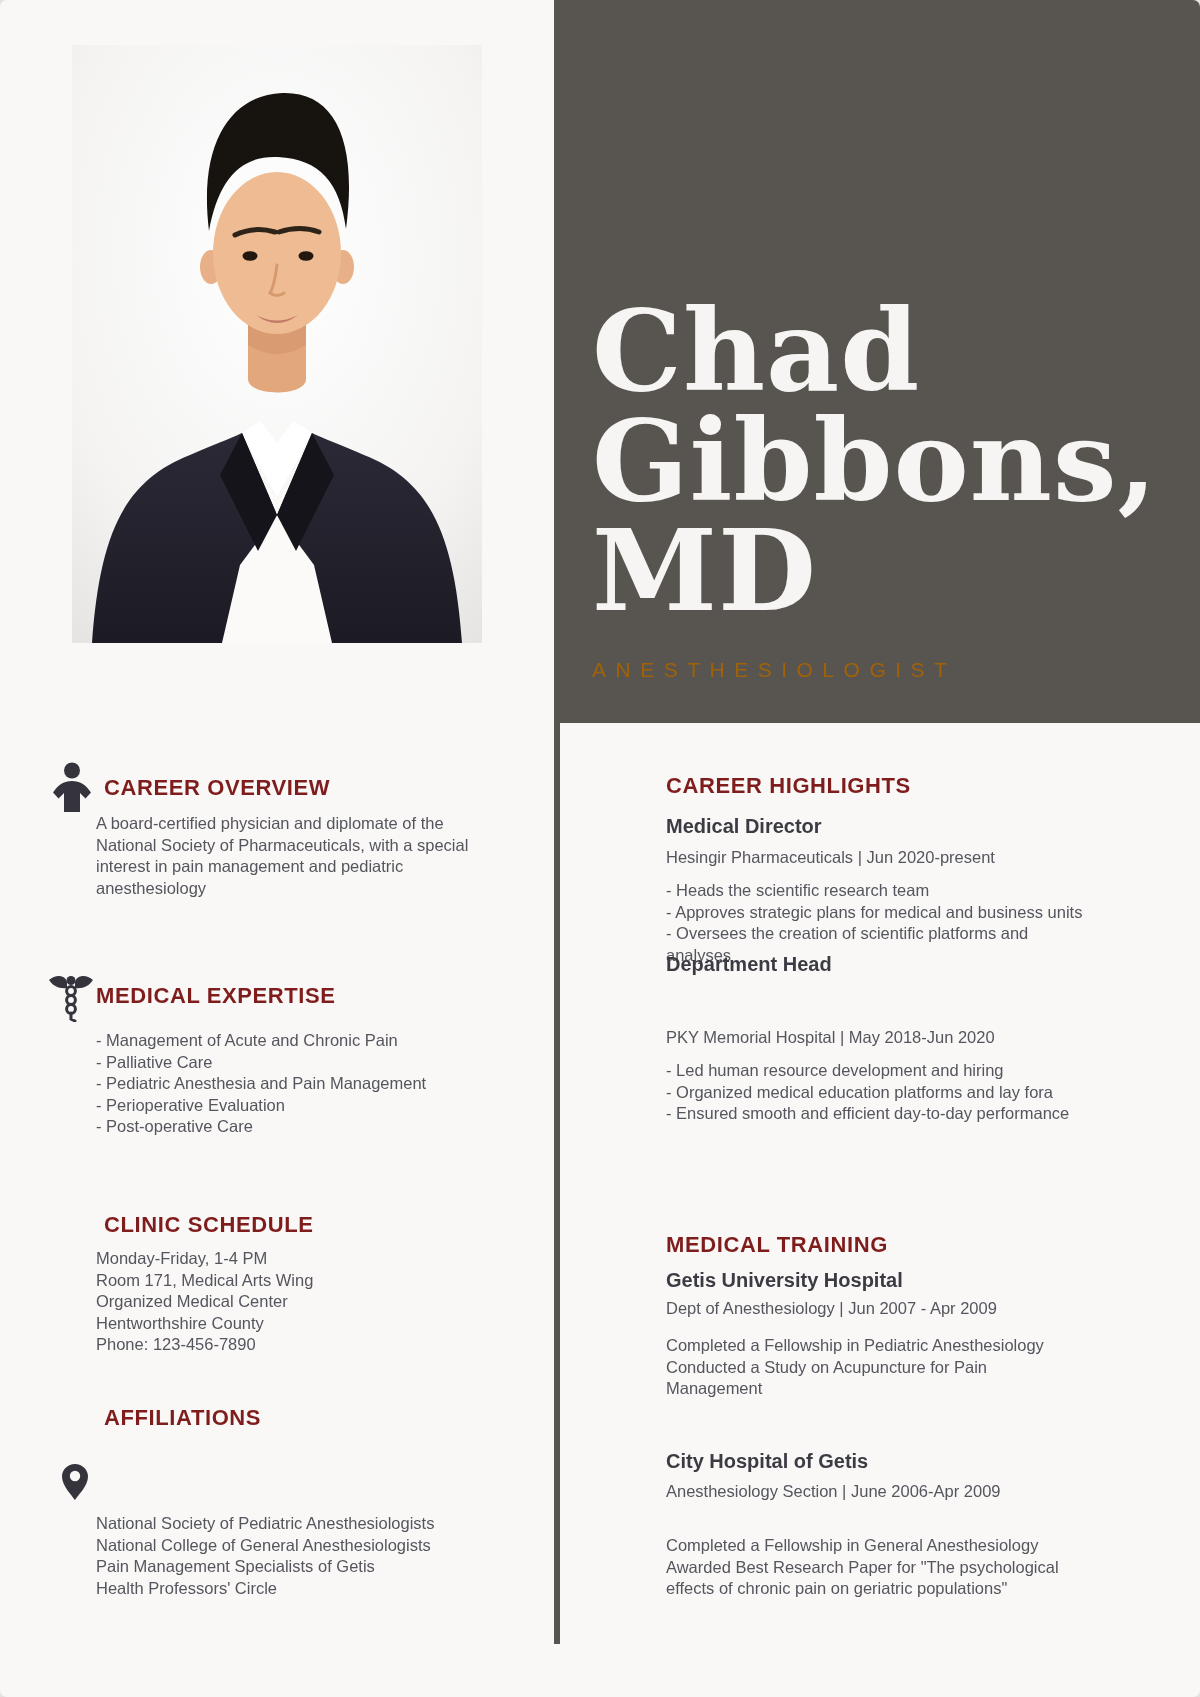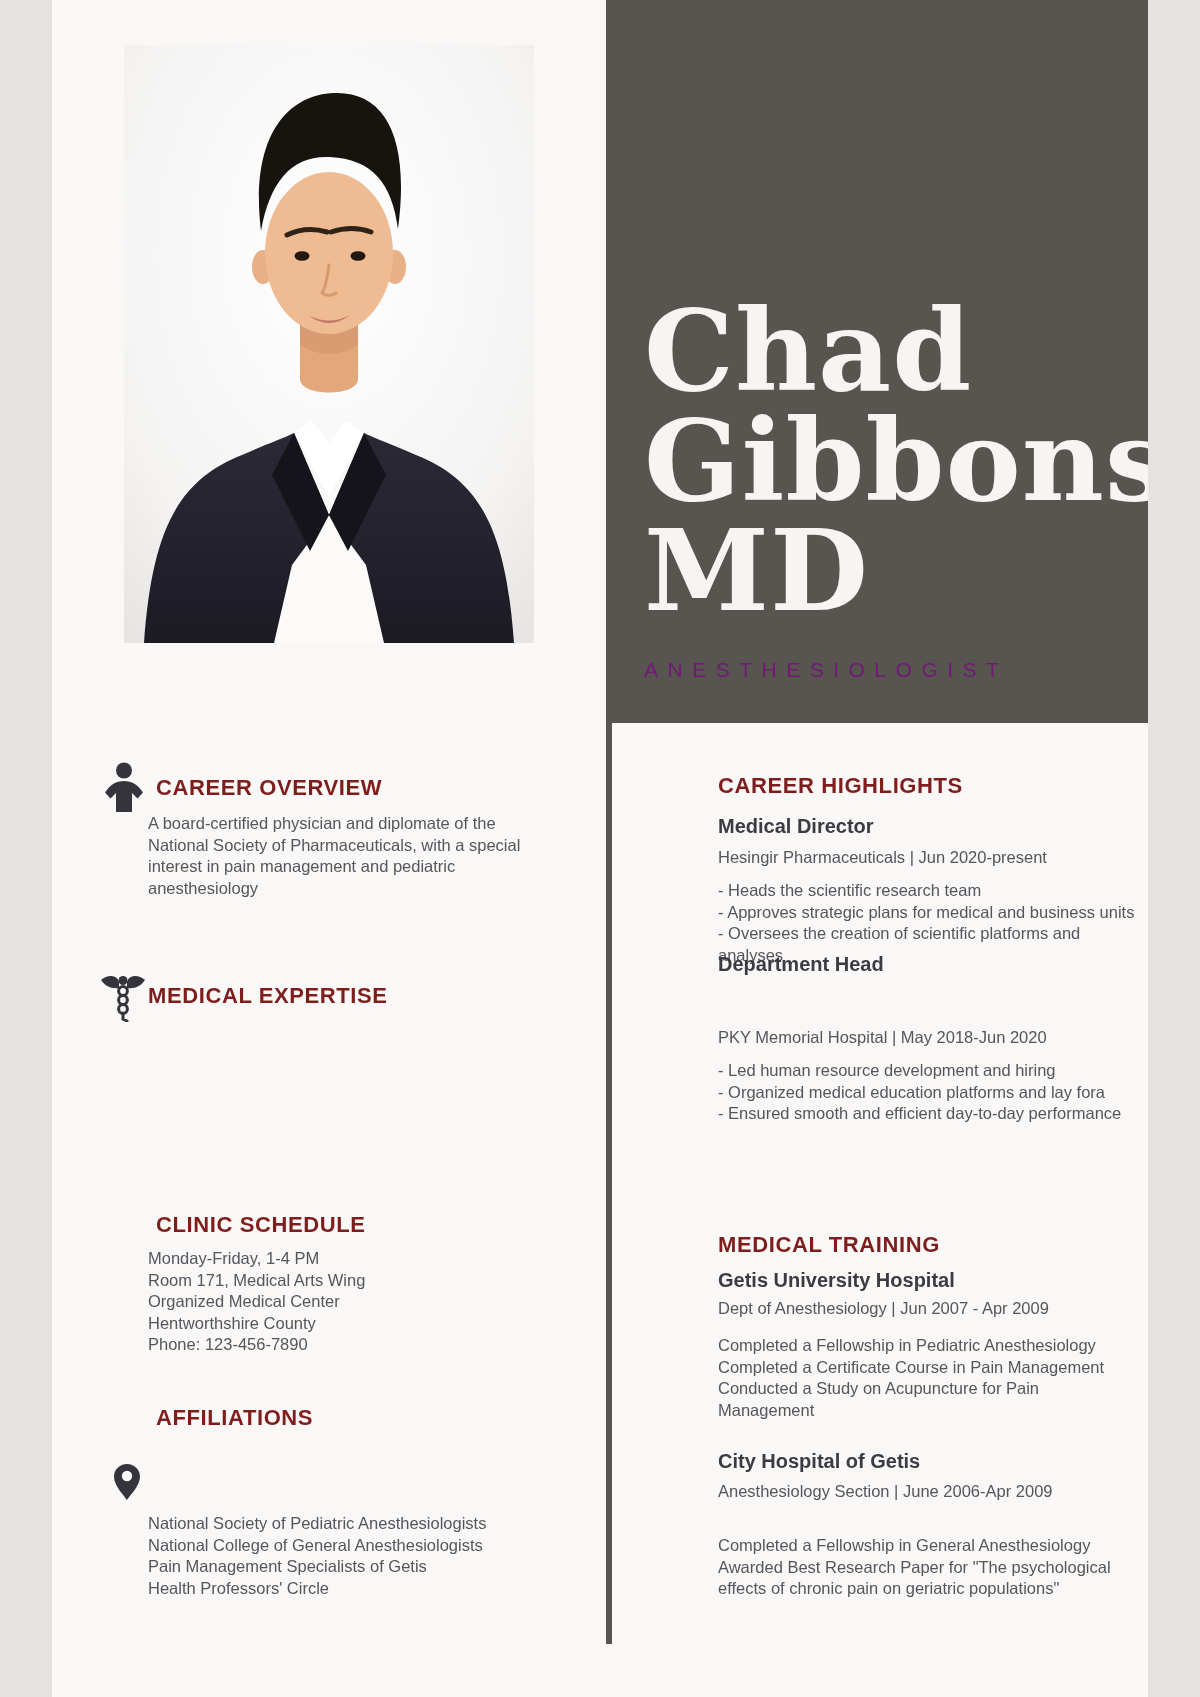--- a/index.html
+++ b/index.html
@@ -1,37 +1,38 @@
 <!DOCTYPE html>
 <html><head>
 <meta charset="utf-8">
 <style>
   html,body{margin:0;padding:0;background:#e4e3e1;}
   .page{
-    position:relative;width:1096px;height:1697px;margin:0 auto;
+    position:relative;width:1200px;height:1697px;margin:0 auto;
     background:#f9f8f6;overflow:hidden;
     font-family:"Liberation Sans",sans-serif;
+    border-radius:7px;
     -webkit-font-smoothing:antialiased;
   }
   .abs{position:absolute;}
 
   
   .dark-block{left:554px;top:0;width:646px;height:723px;background:#585450;}
   .divider-tail{left:554px;top:723px;width:6px;height:921px;background:#585450;}
 
   
   .name{
     left:592px;top:296px;width:600px;
     font-family:"DejaVu Serif","Liberation Serif",serif;
     font-weight:700;font-size:113px;line-height:110px;
     color:#f6f5f3;letter-spacing:1px;
   }
   .subtitle{
     left:592px;top:658px;font-size:21px;letter-spacing:9.5px;
-    color:#701a75;font-weight:400;white-space:nowrap;
+    color:#a16207;font-weight:400;white-space:nowrap;
   }
 
   
   .photo{left:72px;top:45px;width:410px;height:598px;}
 
   
   .sec-h{
     font-weight:bold;color:#7f1d1d;font-size:22px;letter-spacing:.6px;
     white-space:nowrap;line-height:24px;
   }
@@ -126,20 +127,27 @@
       <path d="M1 6 C8 0 17 1 19 8 L19 14 C11 15 5 12 1 6 Z" fill="#35343d"></path>
       <path d="M45 6 C38 0 29 1 27 8 L27 14 C35 15 41 12 45 6 Z" fill="#35343d"></path>
       <circle cx="23" cy="6.5" r="4.5" fill="#35343d"></circle>
       <circle cx="23" cy="17" r="4.4" fill="none" stroke="#35343d" stroke-width="3"></circle>
       <circle cx="23" cy="26" r="4.4" fill="none" stroke="#35343d" stroke-width="3"></circle>
       <circle cx="23" cy="35" r="4.4" fill="none" stroke="#35343d" stroke-width="3"></circle>
       <path d="M23 39 L23 45 L27 47" stroke="#35343d" stroke-width="3" fill="none" stroke-linecap="round"></path>
     </svg>
   </div>
   <div class="abs sec-h" style="left:96px;top:984px;">MEDICAL EXPERTISE</div>
+  <div class="abs body-block" style="left:96px;top:1030px;width:400px;">
+    <div class="line">- Management of Acute and Chronic Pain</div>
+    <div class="line">- Palliative Care</div>
+    <div class="line">- Pediatric Anesthesia and Pain Management</div>
+    <div class="line">- Perioperative Evaluation</div>
+    <div class="line">- Post-operative Care</div>
+  </div>
 
   <div class="abs sec-h" style="left:104px;top:1213px;">CLINIC SCHEDULE</div>
   <div class="abs body-block" style="left:96px;top:1248px;width:400px;">
     <div class="line">Monday-Friday, 1-4 PM</div>
     <div class="line">Room 171, Medical Arts Wing</div>
     <div class="line">Organized Medical Center</div>
     <div class="line">Hentworthshire County</div>
     <div class="line">Phone: 123-456-7890</div>
   </div>
 
@@ -175,21 +183,20 @@
     <div class="line">- Organized medical education platforms and lay fora</div>
     <div class="line">- Ensured smooth and efficient day-to-day performance</div>
   </div>
 
   <div class="abs sec-h" style="left:666px;top:1233px;">MEDICAL TRAINING</div>
 
   <div class="abs role-h" style="left:666px;top:1268px;">Getis University Hospital</div>
   <div class="abs body-block line" style="left:666px;top:1298px;">Dept of Anesthesiology | Jun 2007 - Apr 2009</div>
   <div class="abs body-block" style="left:666px;top:1335px;width:490px;">
     <div class="line">Completed a Fellowship in Pediatric Anesthesiology</div>
-    <div class="line">Completed a Certificate Course in Pain Management</div>
     <div class="line">Conducted a Study on Acupuncture for Pain</div>
     <div class="line">Management</div>
   </div>
 
   <div class="abs role-h" style="left:666px;top:1449px;">City Hospital of Getis</div>
   <div class="abs body-block line" style="left:666px;top:1481px;">Anesthesiology Section | June 2006-Apr 2009</div>
   <div class="abs body-block" style="left:666px;top:1535px;width:490px;">
     <div class="line">Completed a Fellowship in General Anesthesiology</div>
     <div class="line">Awarded Best Research Paper for "The psychological</div>
     <div class="line">effects of chronic pain on geriatric populations"</div>

